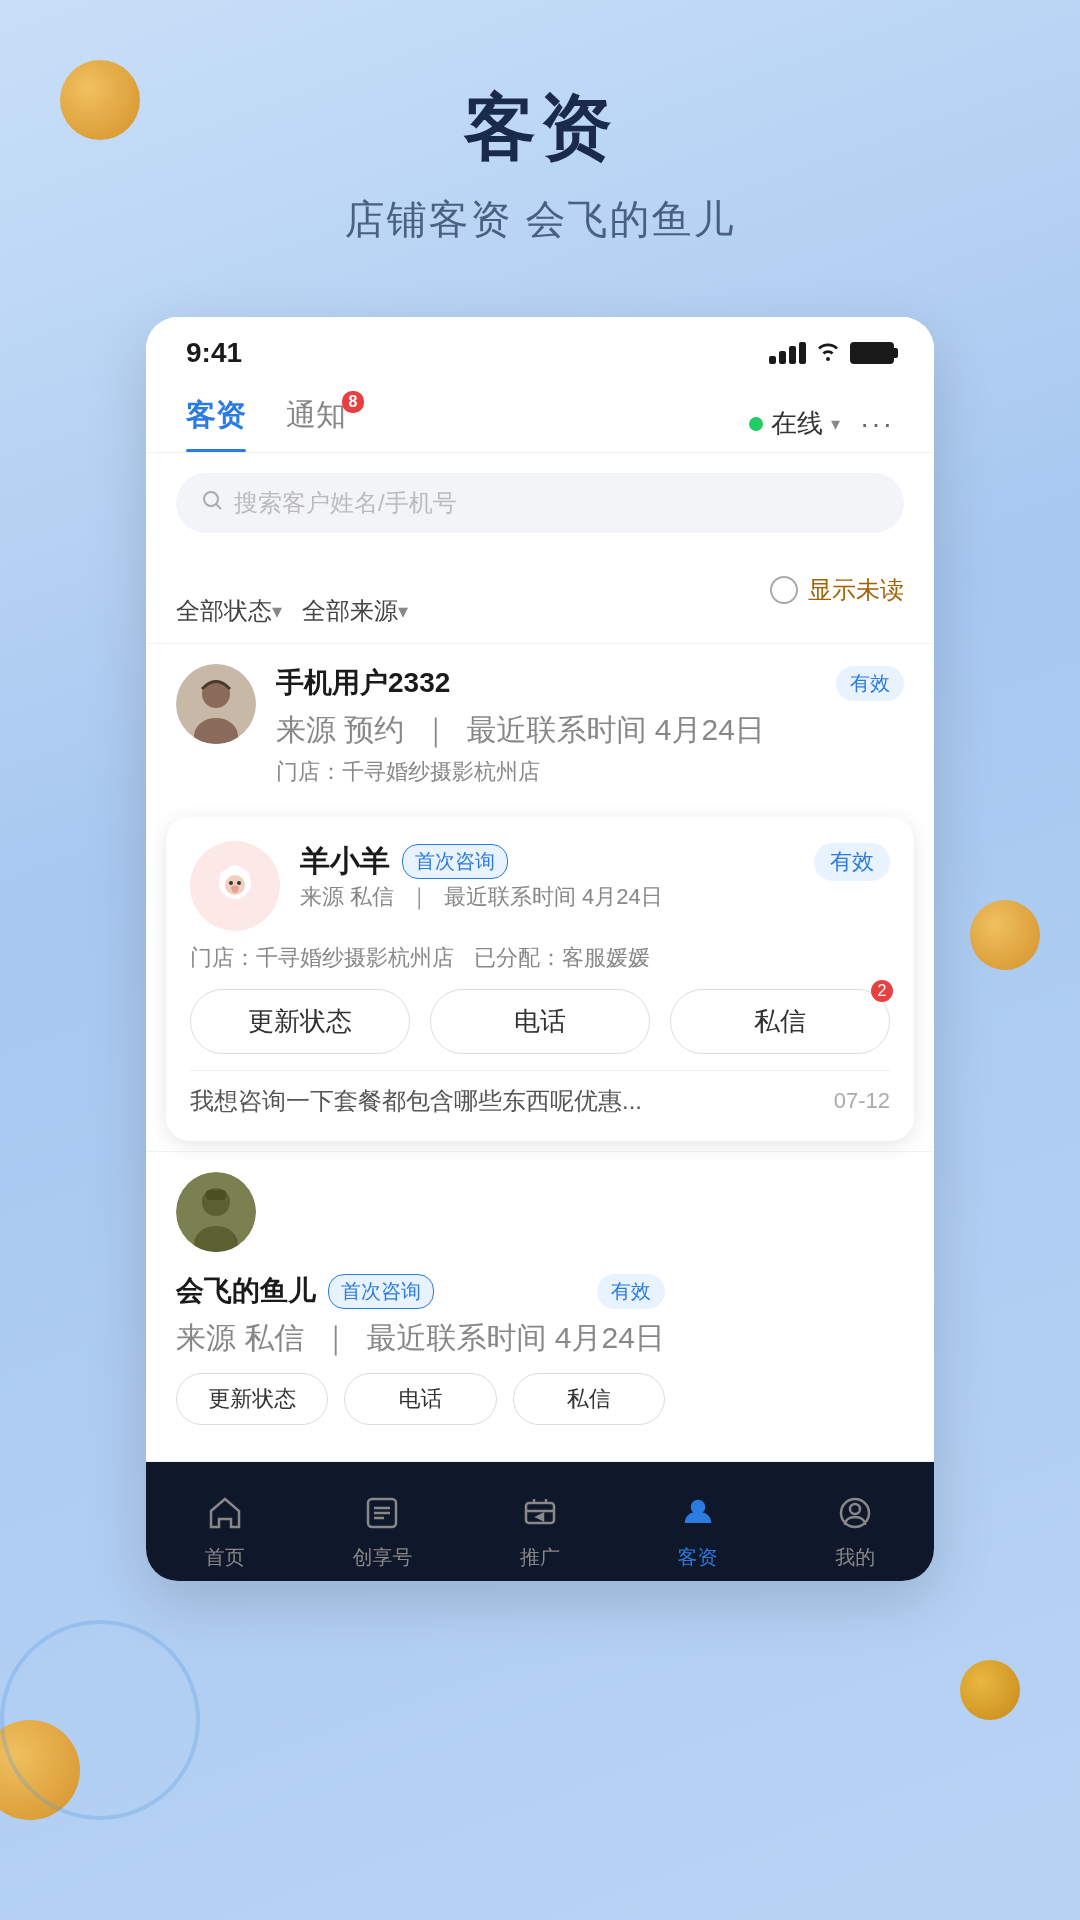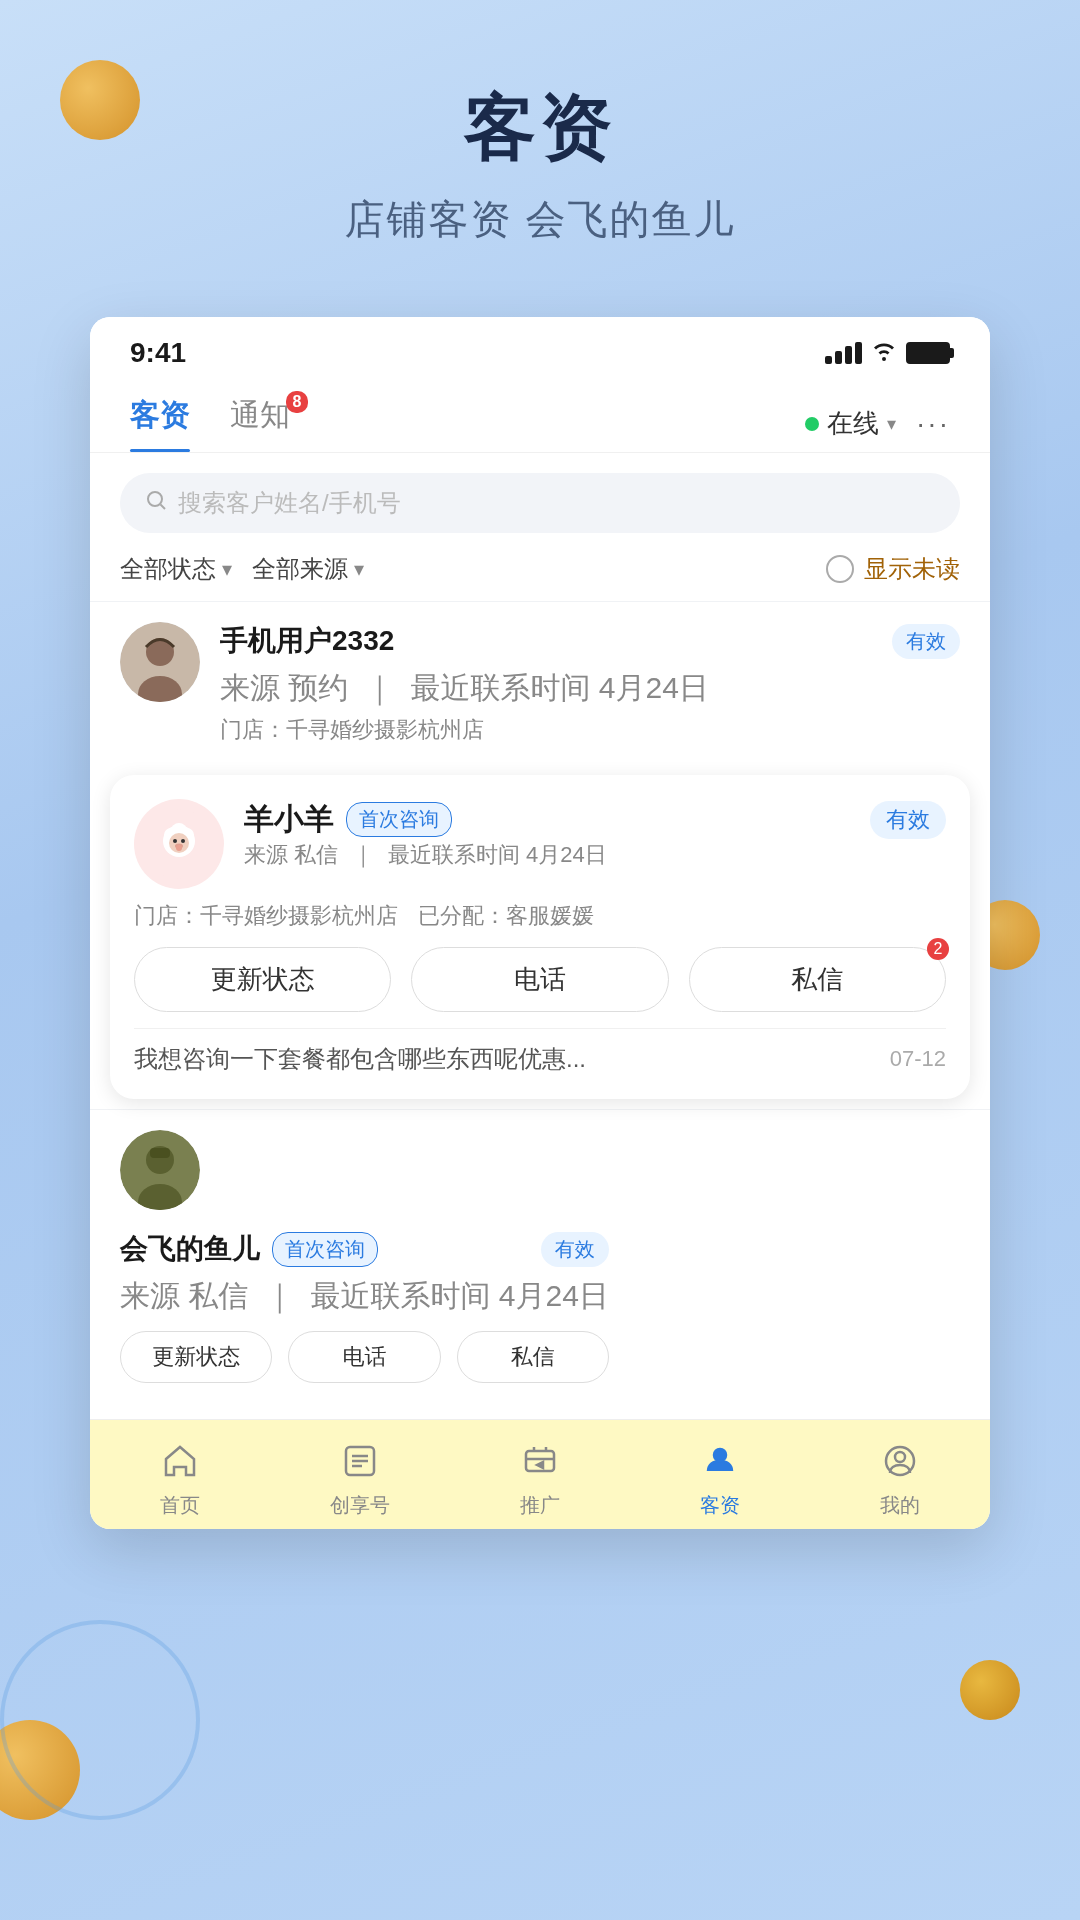--- a/index.html
+++ b/index.html
@@ -51,24 +51,24 @@
     }
     .page-subtitle {
       font-size: 40px;
       color: #4a6080;
       margin-top: 16px;
       letter-spacing: 2px;
     }
 
     
     .phone-mockup {
-      width: 900px;
+      width: 788px;
       margin: 40px auto 0;
       background: #ffffff;
-      border-radius: 20px;
+      border-radius: 32px;
       box-shadow: 0 20px 60px rgba(0,0,0,0.15);
       overflow: hidden;
       position: relative;
     }
 
     
     .status-bar {
       display: flex;
       justify-content: space-between;
       align-items: center;
@@ -203,23 +203,23 @@
     
     .filter-row {
       display: flex;
       align-items: center;
       padding: 0 30px 16px;
       gap: 20px;
     }
     .filter-btn {
       display: flex;
       align-items: center;
-      gap: 6px;
       font-size: 24px;
       color: #444;
+      margin-top: 42px;
     }
     .filter-chevron {
       font-size: 20px;
       color: #888;
     }
     .show-unread {
       margin-left: auto;
       display: flex;
       align-items: center;
       gap: 10px;
@@ -405,23 +405,23 @@
       padding: 20px 30px;
       border-top: 1px solid #f0f2f5;
       gap: 20px;
       background: #fff;
       flex-direction: column;
     }
 
     
     .bottom-nav {
       display: flex;
-      background: #fef9c3;
+      background: #0f172a;
       border-top: 1px solid #eee;
-      padding: 16px 0 10px;
+      padding: 26px 0 10px;
     }
     .bottom-nav-item {
       flex: 1;
       display: flex;
       flex-direction: column;
       align-items: center;
       gap: 6px;
       cursor: pointer;
     }
     .bottom-nav-icon {

